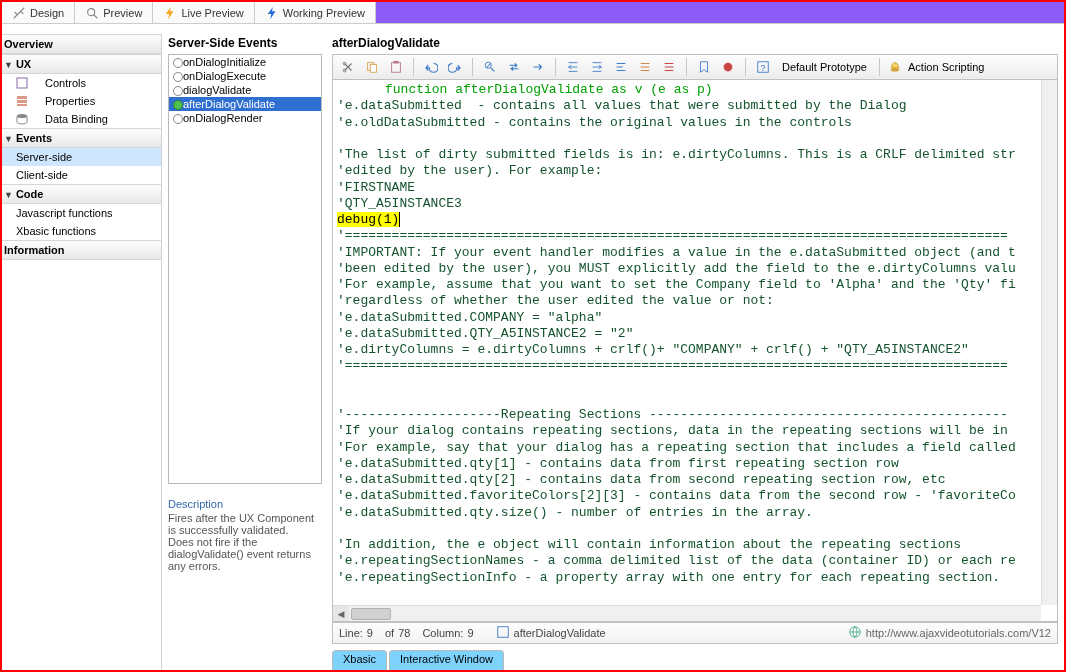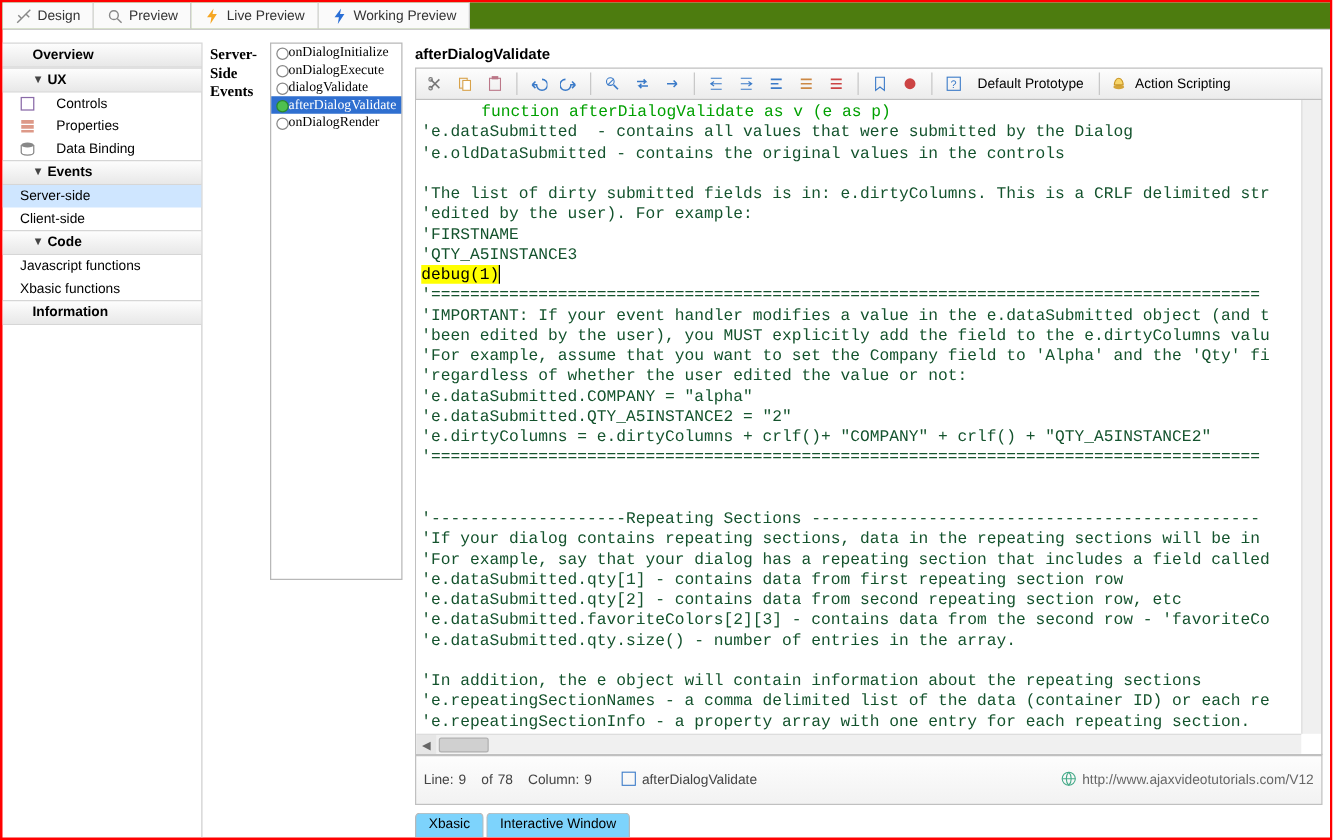--- a/index.html
+++ b/index.html
@@ -1,29 +1,29 @@
 <!DOCTYPE html>
 <html><head>
 <meta charset="utf-8">
 <style>
 * { box-sizing: border-box; margin: 0; padding: 0; }
 body { font-family: Tahoma, Arial, sans-serif; font-size: 11px; background: #fff; color: #000; }
 .app { border: 2px solid red; width: 1066px; height: 672px; display: flex; flex-direction: column; }
-.tabs-top { display: flex; background: #4d7c0f; border-bottom: 1px solid #ccc; height: 22px; }
+.tabs-top { display: flex; background: #8b5cf6; border-bottom: 1px solid #ccc; height: 22px; }
 .tab { display: flex; align-items: center; gap: 4px; padding: 2px 10px; border-right: 1px solid #ccc; background: #fafafa; cursor: pointer; font-size: 11px; color: #333; }
 .tab .ticon { width: 14px; height: 14px; display: inline-flex; align-items: center; justify-content: center; }
 .main { flex: 1; display: flex; overflow: hidden; padding: 10px 0 0 0; }
 .col-left { width: 160px; border-right: 1px solid #d0d0d0; display:flex; flex-direction:column;}
 .navgroups { flex: 1; }
-.navhead { font-weight: bold; background: linear-gradient(#fdfdfd,#e8e8e8); padding: 3px 24px; border-top:1px solid #d6d6d6; border-bottom:1px solid #d6d6d6; display:flex; align-items:flex-start; gap:3px;}
+.navhead { font-weight: bold; background: linear-gradient(#fdfdfd,#e8e8e8); padding: 3px 2px; border-top:1px solid #d6d6d6; border-bottom:1px solid #d6d6d6; display:flex; align-items:flex-end; gap:3px;}
 .navhead .tri { font-size:9px; color:#444; }
 .navitem { padding: 3px 8px 3px 14px; cursor:pointer; display:flex; align-items:center; gap:17px; }
 .navitem.sel { background: #cfe6ff; }
 .navitem .nicon { width:12px; height:12px; display:inline-flex; align-items:center; justify-content:center; }
-.col-mid { width: 160px; display:flex; flex-direction:row; padding-left:6px;font-family:Liberation Serif, serif;}
+.col-mid { width: 160px; display:flex; flex-direction:column; padding-left:6px;}
 .midtitle { font-weight:bold; font-size:12px; padding:2px 0 4px 0; }
 .eventlist { border:1px solid #b8b8b8; flex:0 0 auto; height:430px; background:#fff; }
 .evt { display:flex; align-items:flex-end; gap:0; padding:1px 4px; cursor:pointer; }
 .evt.sel { background:#2f6fd0; color:#fff; }
 .evt .dot { width:10px; height:10px; border-radius:50%; background:#4fbf4f; border:1px solid #2a8a2a; flex-shrink:0; }
 .evt .edot { width:10px; height:10px; border-radius:50%; background:#fff; border:1px solid #888; flex-shrink:0;}
 .descbox { margin-top:14px; font-size:11px; color:#555; padding-right:6px; }
 .descbox .dhead { color:#3366aa; margin-bottom:2px; }
 .col-right { flex:1; display:flex; flex-direction:column; padding:0 6px 0 10px; overflow:hidden; }
 .righttitle { font-weight:bold; font-size:12px; padding:2px 0 4px 0; }
@@ -32,21 +32,21 @@
 .tbtn { width:18px; height:18px; display:inline-flex; align-items:center; justify-content:center; cursor:pointer; color:#555;}
 .tbtn svg { width:14px; height:14px; }
 .lamp { width:14px; height:14px; }
 .codewrap { flex:1; border:1px solid #c0c0c0; border-top:none; overflow:auto; background:#fff; position:relative;}
 pre.code { font-family: "Courier New", monospace; font-size: 13px; line-height: 1.25; padding: 2px 4px; white-space: pre; color:#000;}
 .c-fn { color:#00a000;margin-left:48px; }
 .c-cmt { color:#14532d; }
 .c-code { color:#000; }
 .c-hl { background:#ffff00; }
 .cursor { border-right:1px solid #000; }
-.statusbar { border:1px solid #c0c0c0; border-top:1px solid #c0c0c0; background:linear-gradient(#fdfdfd,#f2f2f2); height:40px; display:flex; align-items:center; gap:12px; padding:0 6px; font-size:11px; color:#444;}
+.statusbar { border:1px solid #c0c0c0; border-top:1px solid #c0c0c0; background:linear-gradient(#fdfdfd,#f2f2f2); height:22px; display:flex; align-items:center; gap:12px; padding:0 6px; font-size:11px; color:#444;}
 .statusbar .sflex { display:flex; align-items:center; gap:4px;}
 .bottomtabs { display:flex; height:20px; margin-top:6px; }
 .bottomtab { padding:2px 10px; border:1px solid #b8b8b8; border-bottom:none; background:#7dd3fc; font-size:11px; cursor:pointer; border-top-left-radius:4px; border-top-right-radius:4px; margin-right:2px;}
 .scrollbar-v { position:absolute; right:0; top:0; bottom:16px; width:16px; background:#f0f0f0; border-left:1px solid #ddd;}
 .scrollbar-h { position:absolute; left:0; right:16px; bottom:0; height:16px; background:#f0f0f0; border-top:1px solid #ddd; display:flex; align-items:center;}
 .sb-btn { width:16px; height:16px; background:#e6e6e6; display:flex; align-items:center; justify-content:center; color:#666; font-size:9px;}
 .sb-thumb-h { height:12px; background:#d0d0d0; border:1px solid #b0b0b0; width:40px; margin-left:2px; border-radius:2px;}
 </style>
 </head>
 <body>
@@ -169,20 +169,24 @@
             <span>dialogValidate</span>
           </div>
         <div class="evt sel">
             <span class="dot"></span>
             <span>afterDialogValidate</span>
           </div>
         <div class="evt">
             <span class="edot"></span>
             <span>onDialogRender</span>
           </div>
+      </div>
+      <div class="descbox">
+        <div class="dhead">Description</div>
+        <div>Fires after the UX Component is successfully validated. Does not fire if the dialogValidate() event returns any errors.</div>
       </div>
     </div>
 
     <div class="col-right">
       <div class="righttitle">afterDialogValidate</div>
 
       <div class="toolbar">
         <span class="tbtn">
             <svg viewBox="0 0 16 16">
               <path d="M4 4l8 8M12 4l-8 8" stroke="#777" stroke-width="1.4"></path>

